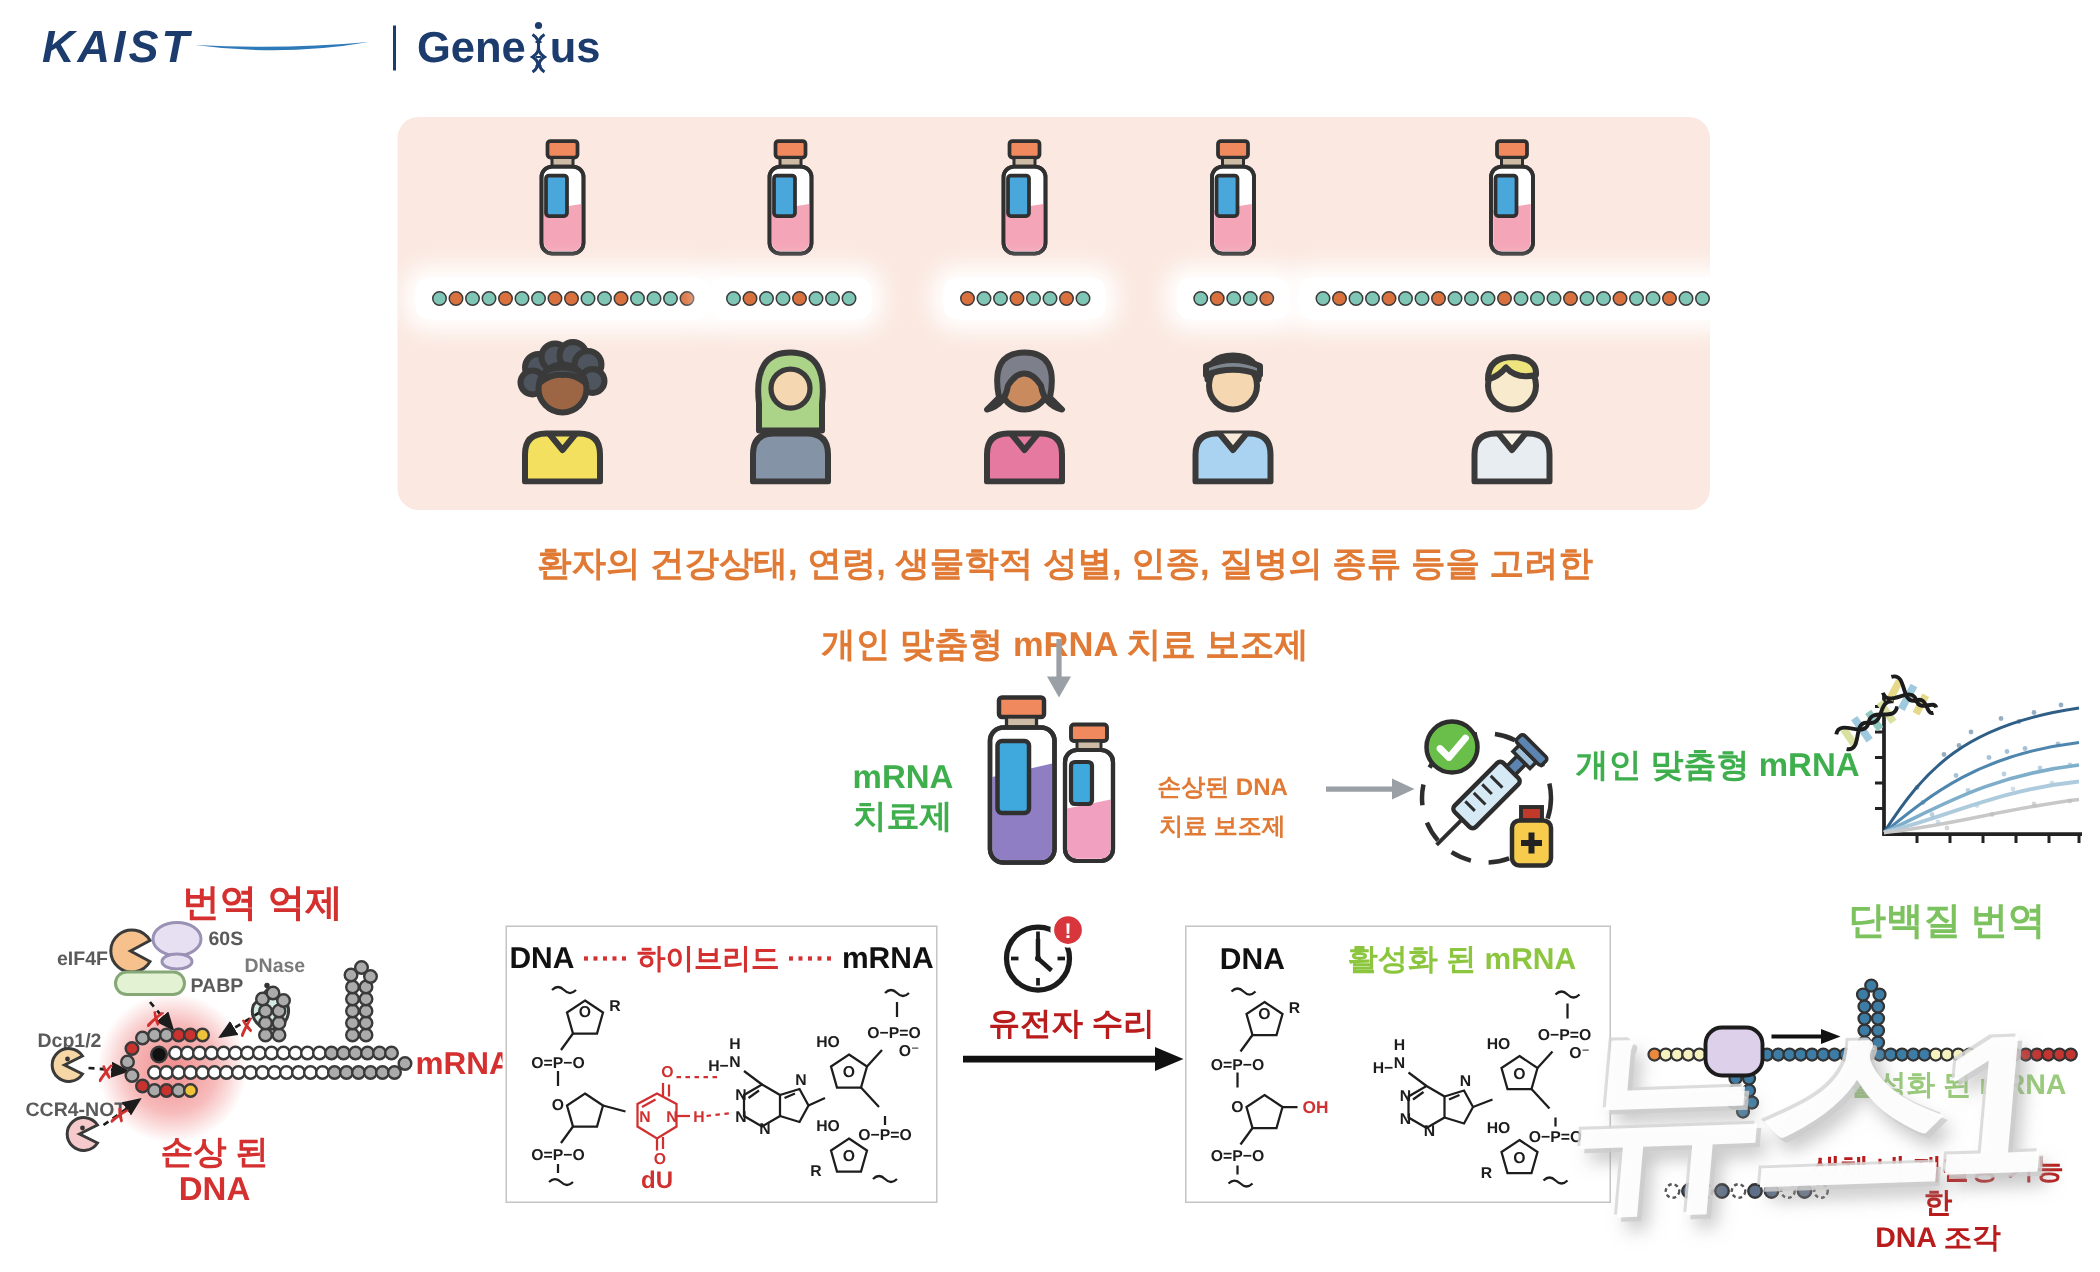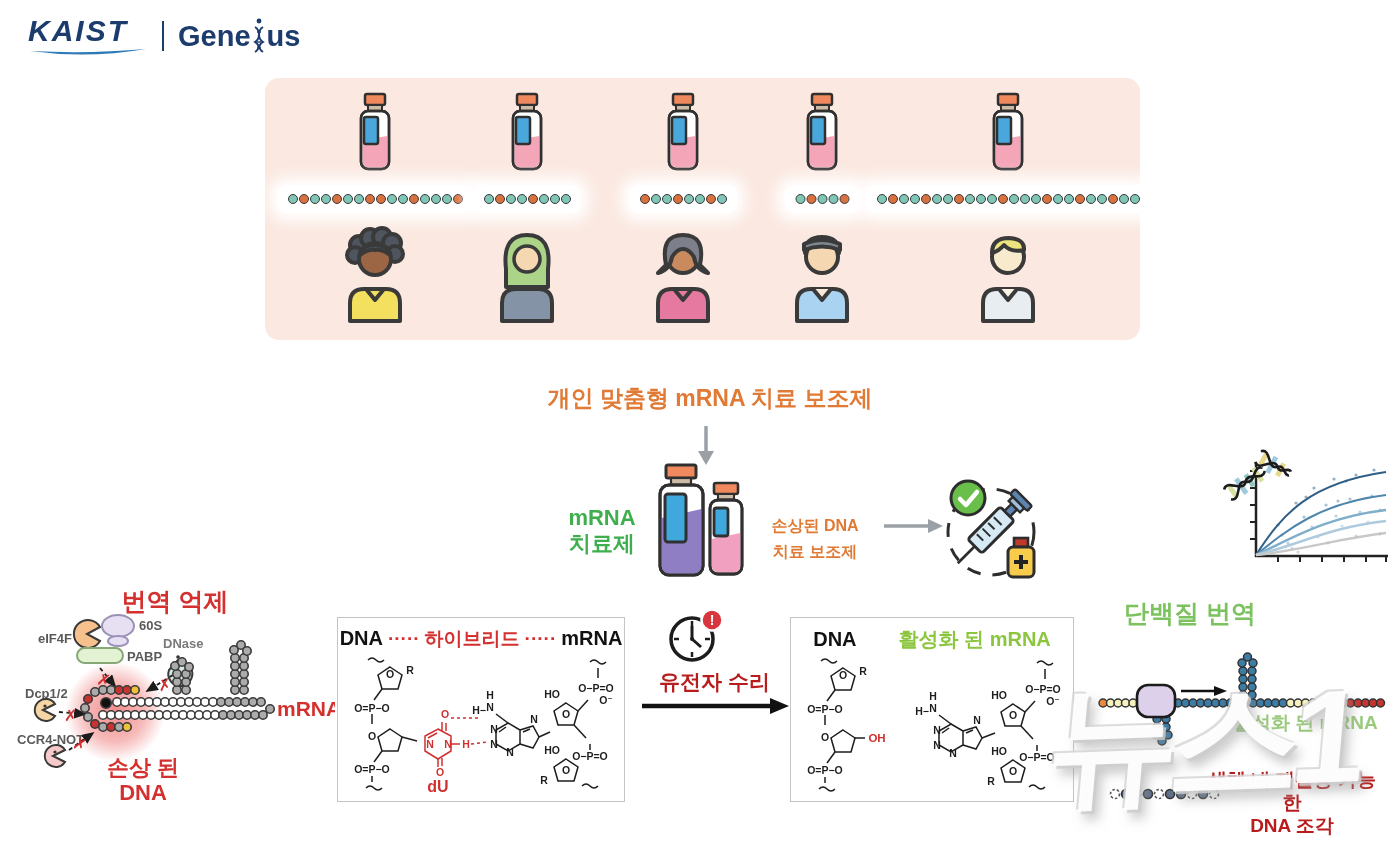--- a/index.html
+++ b/index.html
@@ -7,21 +7,21 @@
     width:1400px;height:848px;position:relative;background:#ffffff;
     font-family:"Liberation Sans","DejaVu Sans",sans-serif;overflow:hidden;
   }
   .abs{position:absolute;}
   .ctr{transform:translateX(-50%);}
   .tc{text-align:center;}
   .b{font-weight:800;}
 
   
   #logo{left:28px;top:14px;display:flex;align-items:center;gap:14px;}
-  .kaist-wrap{display:flex;flex-direction:column;align-items:flex-start;}
+  .kaist-wrap{display:flex;flex-direction:row;align-items:center;}
   .kaist-text{font-size:30px;font-weight:800;color:#1d3c6e;letter-spacing:2px;font-style:italic;}
   .logo-divider{width:2px;height:30px;background:#1d3c6e;}
   .brand{display:flex;align-items:center;font-size:29px;font-weight:800;color:#1d3c6e;}
 
   
   #patients-panel{left:265px;top:78px;width:875px;height:262px;background:#fbe9e1;border-radius:14px;}
   .p-col-vial{top:14px;}
   .strip{top:107px;display:inline-flex;align-items:center;justify-content:center;
          padding:9px 10px;background:#fff;border-radius:9px;
          box-shadow:0 0 14px 8px rgba(255,255,255,0.95);white-space:nowrap;}
@@ -50,21 +50,21 @@
   #repaired-chem-box{left:790px;top:617px;width:282px;height:183px;}
   .chem-head{display:flex;justify-content:center;align-items:baseline;gap:5px;padding-top:8px;
              font-size:20px;font-weight:800;color:#111;}
   .chem-head .red{color:#d43030;font-size:19px;}
   .chem-head .green{color:#8cc63f;}
   #repaired-chem-box .chem-head{gap:42px;}
 
   #repair-label{left:642px;top:668px;width:145px;font-size:21px;color:#b91c1c;}
 
   
-  #translate-title{left:1095px;top:597px;width:190px;font-size:25px;color:#7cc25e;}
+  #translate-title{left:1203px;top:597px;width:190px;font-size:25px;color:#7cc25e;font-family:Liberation Serif, serif;}
   #active-mrna-label{left:1233px;top:710px;width:170px;font-size:19px;color:#9acb7c;}
   #recycle-label{left:1202px;top:768px;width:180px;font-size:19px;line-height:23px;color:#b91c1c;}
 
   
   #watermark{left:1048px;top:652px;width:400px;font-size:132px;font-weight:800;
              letter-spacing:-10px;transform:skewX(-7deg) rotate(-2deg);
              color:rgba(255,255,255,0.93);z-index:40;pointer-events:none;
              text-shadow:3px 3px 0 rgba(205,205,205,.85),-2px -2px 0 rgba(214,214,214,.85),
                          7px 9px 12px rgba(150,150,150,.55);}
   svg text{font-family:"Liberation Sans","DejaVu Sans",sans-serif;}
@@ -251,20 +251,21 @@
     <g stroke="#3a3a3a" stroke-width="4" stroke-linejoin="round">
       <circle cx="45" cy="34" r="16" fill="#f8ebcd"></circle>
       <path d="M29,30 Q29,15 46,15 Q62,16 61,27 Q48,30 41,22 Q36,28 29,30 Z" fill="#ede47e"></path>
       <path d="M20,98 L20,80 Q20,66 34,66 L56,66 Q70,66 70,80 L70,98 Z" fill="#e8edf2"></path>
       <path d="M36,66 L45,77 L54,66" fill="#f8f3e4"></path>
     </g>
   </svg>
 </div>
 
 <div id="caption" class="abs tc">
+  <div class="l1">환자의 건강상태, 연령, 생물학적 성별, 인종, 질병의 종류 등을 고려한</div>
   <div class="l2">개인 맞춤형 mRNA 치료 보조제</div>
 </div>
 
 <svg class="abs" style="left:695px;top:424px" width="22" height="42" viewBox="0 0 22 42">
   <line x1="11" y1="2" x2="11" y2="29" stroke="#9aa0a6" stroke-width="3.5"></line>
   <polygon points="3,27 19,27 11,41" fill="#9aa0a6"></polygon>
 </svg>
 
 <div id="mrna-label" class="abs tc b green-strong">
   <div>mRNA</div>
@@ -311,20 +312,21 @@
   </g>
   <circle cx="30" cy="30" r="17" fill="#6abf4b" stroke="#2d2d2d" stroke-width="3"></circle>
   <path d="M22,31 l6,6 l11,-13" stroke="#ffffff" stroke-width="4.5" fill="none" stroke-linecap="round" stroke-linejoin="round"></path>
   <rect x="76" y="70" width="14" height="9" fill="#c0392b" stroke="#2d2d2d" stroke-width="2.6"></rect>
   <rect x="70" y="79" width="26" height="30" rx="5" fill="#f7cc4c" stroke="#2d2d2d" stroke-width="3"></rect>
   <line x1="76" y1="94" x2="90" y2="94" stroke="#222" stroke-width="4"></line>
   <line x1="83" y1="87" x2="83" y2="101" stroke="#222" stroke-width="4"></line>
 </svg>
 
 <div id="result-label" class="abs tc b green-strong">
+  <div>개인 맞춤형 mRNA</div>
 </div>
 
 <svg class="abs" style="left:1238px;top:455px" width="155" height="120" viewBox="0 0 155 120">
   <path d="M18,8 L18,101 L150,101" stroke="#222" stroke-width="2.5" fill="none"></path>
   <g stroke="#222" stroke-width="2">
       <line x1="40" y1="101" x2="40" y2="107"></line>
       <line x1="62" y1="101" x2="62" y2="107"></line>
       <line x1="84" y1="101" x2="84" y2="107"></line>
       <line x1="106" y1="101" x2="106" y2="107"></line>
       <line x1="128" y1="101" x2="128" y2="107"></line>

